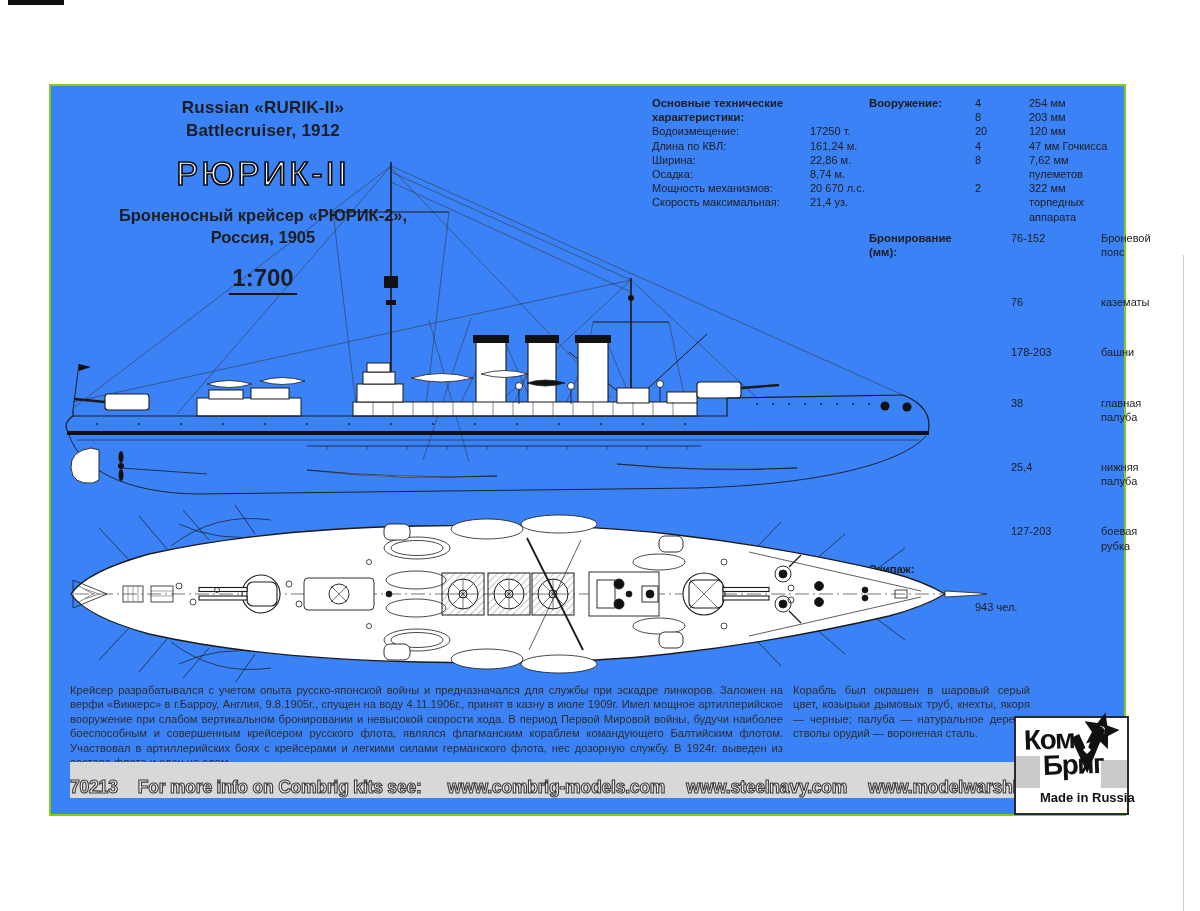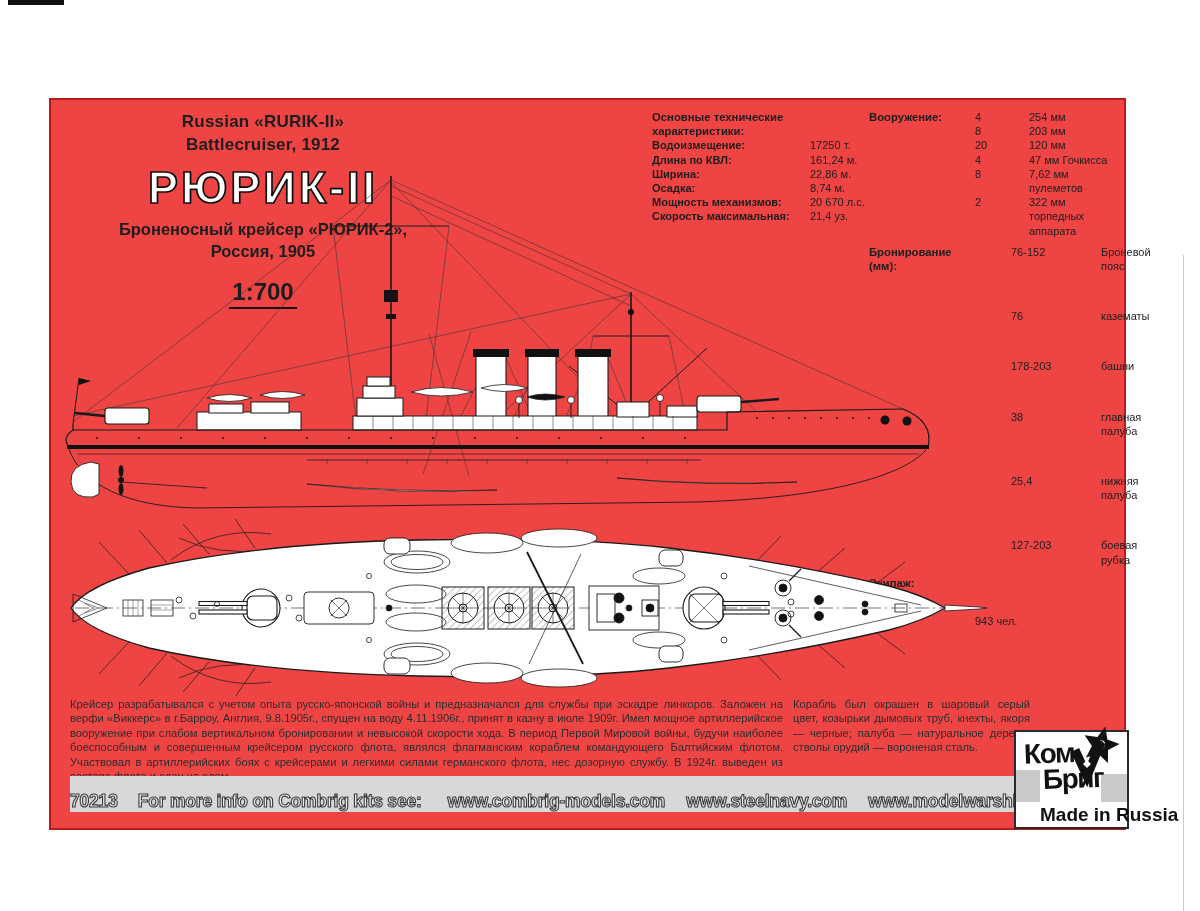--- a/index.html
+++ b/index.html
@@ -1,33 +1,33 @@
 <!DOCTYPE html>
 <html><head>
 <meta charset="utf-8">
 <style>
   html,body{margin:0;padding:0;background:#ffffff;}
   body{width:1200px;height:911px;position:relative;font-family:"Liberation Sans",sans-serif;color:#1d1d1d;overflow:hidden;}
   .corner-mark{position:absolute;left:8px;top:0;width:56px;height:5px;background:#101010;}
   .scan-line{position:absolute;left:1183px;top:255px;width:1px;height:656px;background:#cccccc;}
-  .frame{position:absolute;left:49px;top:98px;width:1077px;height:732px;border:2px solid #b91c1c;background:#ef4444;box-sizing:border-box;}
+  .frame{position:absolute;left:49px;top:84px;width:1077px;height:732px;border:2px solid #84cc16;background:#3b82f6;box-sizing:border-box;}
 
   
   .title-block{position:absolute;left:12px;top:10px;width:400px;text-align:center;}
   .t-en{font-size:17px;font-weight:bold;line-height:23px;letter-spacing:0.2px;}
-  .t-big{font-size:45px;font-weight:700;letter-spacing:3px;color:#ffffff;-webkit-text-stroke:1.7px #0d0d0d;margin:9px 0 7px 0;line-height:46px;}
+  .t-big{font-size:33px;font-weight:400;letter-spacing:3px;color:#ffffff;-webkit-text-stroke:1.7px #0d0d0d;margin:9px 0 7px 0;line-height:46px;}
   .t-ru{font-size:16.5px;font-weight:bold;line-height:22px;}
   .t-scale{margin-top:16px;}
   .t-scale span{display:inline-block;font-size:24px;font-weight:bold;border-bottom:2.5px solid #111;padding:0 3px 1px 3px;}
 
   
   .specs{position:absolute;left:601px;top:10px;width:215px;font-size:11px;line-height:14.2px;}
   .sec-h{font-weight:bold;font-size:11.3px;}
   .spec-row{display:flex;}
-  .spec-row .lbl{width:158px;flex:none;font-weight:bold;}
+  .spec-row .lbl{width:158px;flex:none;}
   .right-col{position:absolute;left:818px;top:10px;width:252px;font-size:11px;line-height:14.2px;}
   .g3{display:grid;grid-template-columns:106px 54px 1fr;}
   .g3 .cnt{grid-column:2;}
   .g3 .cal{grid-column:3;}
   .g3 .sec-h{grid-column:1;grid-row:1;}
   .armor-grid{margin-top:7px;gap:36px;}
   .crew-grid{margin-top:9px;}
 
   
   .side-view{position:absolute;left:6px;top:66px;width:900px;height:350px;}
@@ -45,21 +45,21 @@
   .fo-kit{margin-right:20px;}
   .fo-info{margin-right:26px;}
   .fo-url{margin-right:21px;}
 
   
   .logo-box{position:absolute;left:963px;top:630px;width:115px;height:99px;background:#ffffff;border:2px solid #2a2a2a;box-sizing:border-box;z-index:5;}
   .logo-gray-l{position:absolute;left:0;top:38px;width:24px;height:32px;background:#c9c9c9;}
   .logo-gray-r{position:absolute;right:0;top:42px;width:26px;height:28px;background:#c9c9c9;}
   .logo-line1{position:absolute;left:8px;top:6px;font-size:28px;font-weight:900;letter-spacing:-1.5px;transform:rotate(-2deg);color:#111;}
   .logo-line2{position:absolute;left:27px;top:31px;font-size:28px;font-weight:900;letter-spacing:-1.5px;transform:rotate(-2deg);color:#111;}
-  .logo-tag{position:absolute;left:24px;top:72px;font-size:19px;font-weight:bold;color:#111;white-space:nowrap;}
+  .logo-tag{position:absolute;left:24px;top:72px;font-size:13px;font-weight:bold;color:#111;white-space:nowrap;}
   .logo-star{position:absolute;right:2px;top:-8px;}
 </style>
 </head>
 <body>
 
 <div class="corner-mark"></div>
 <div class="scan-line"></div>
 
 <div class="frame">
 

